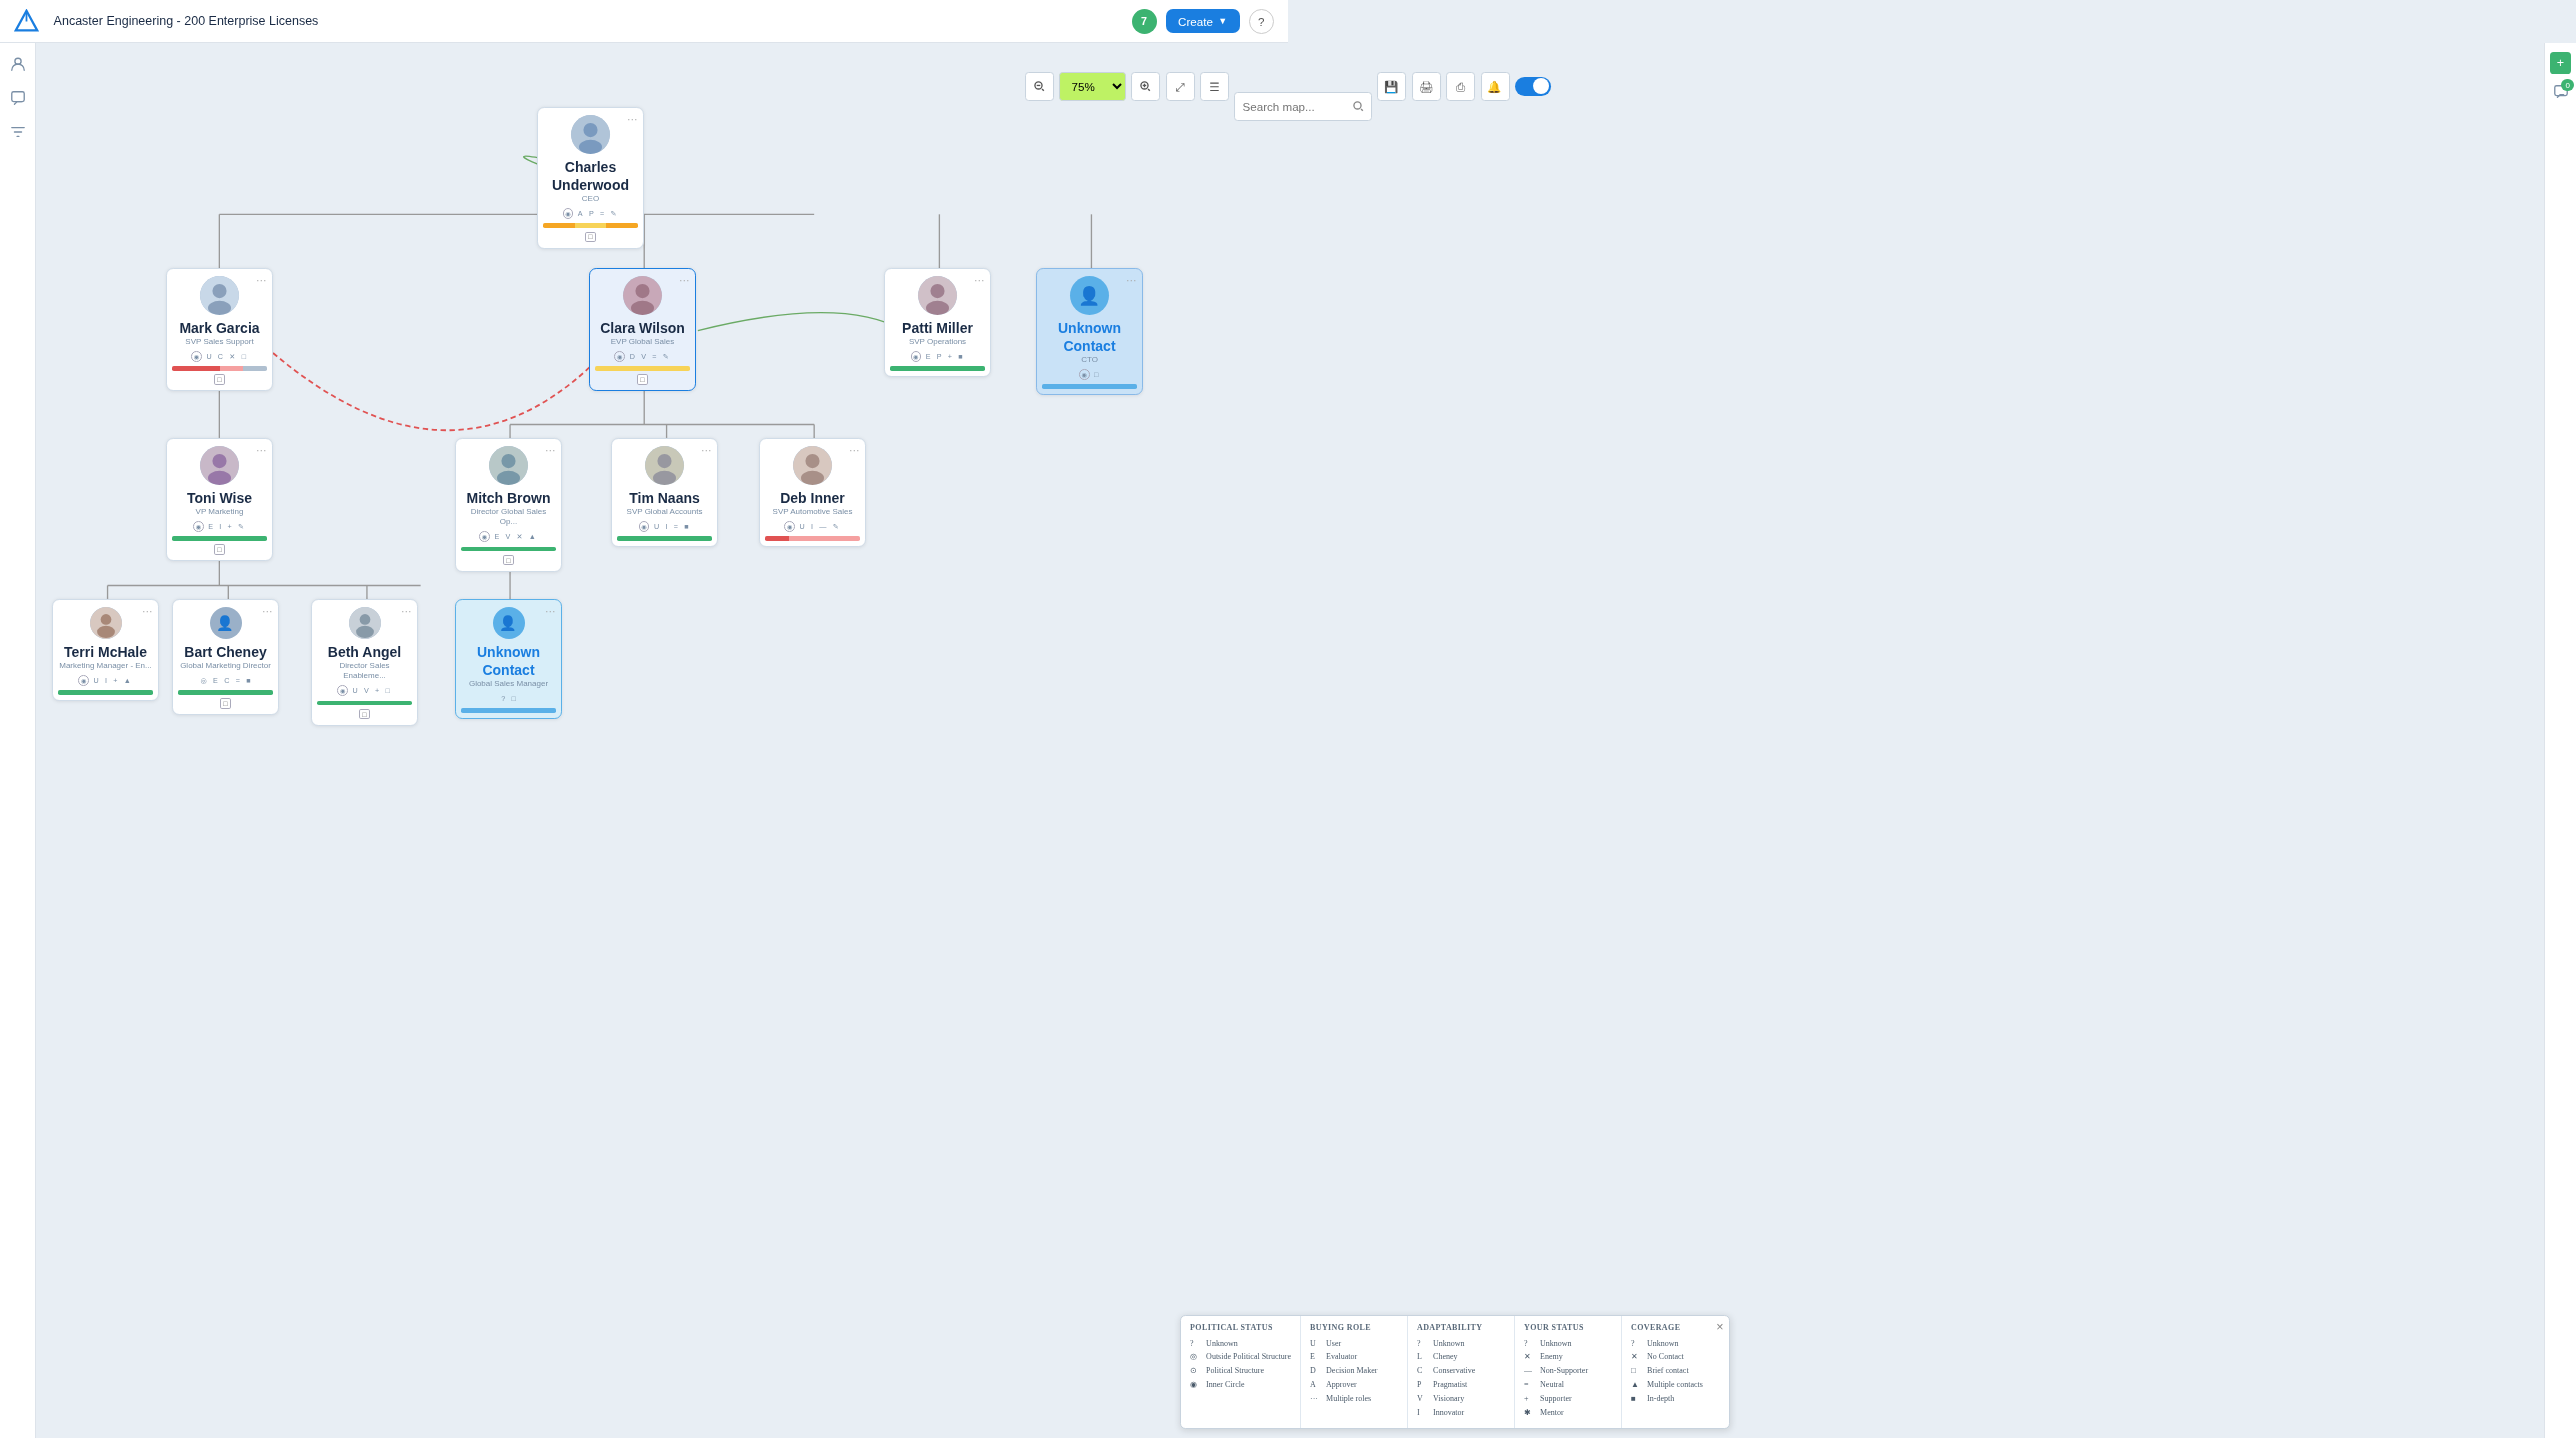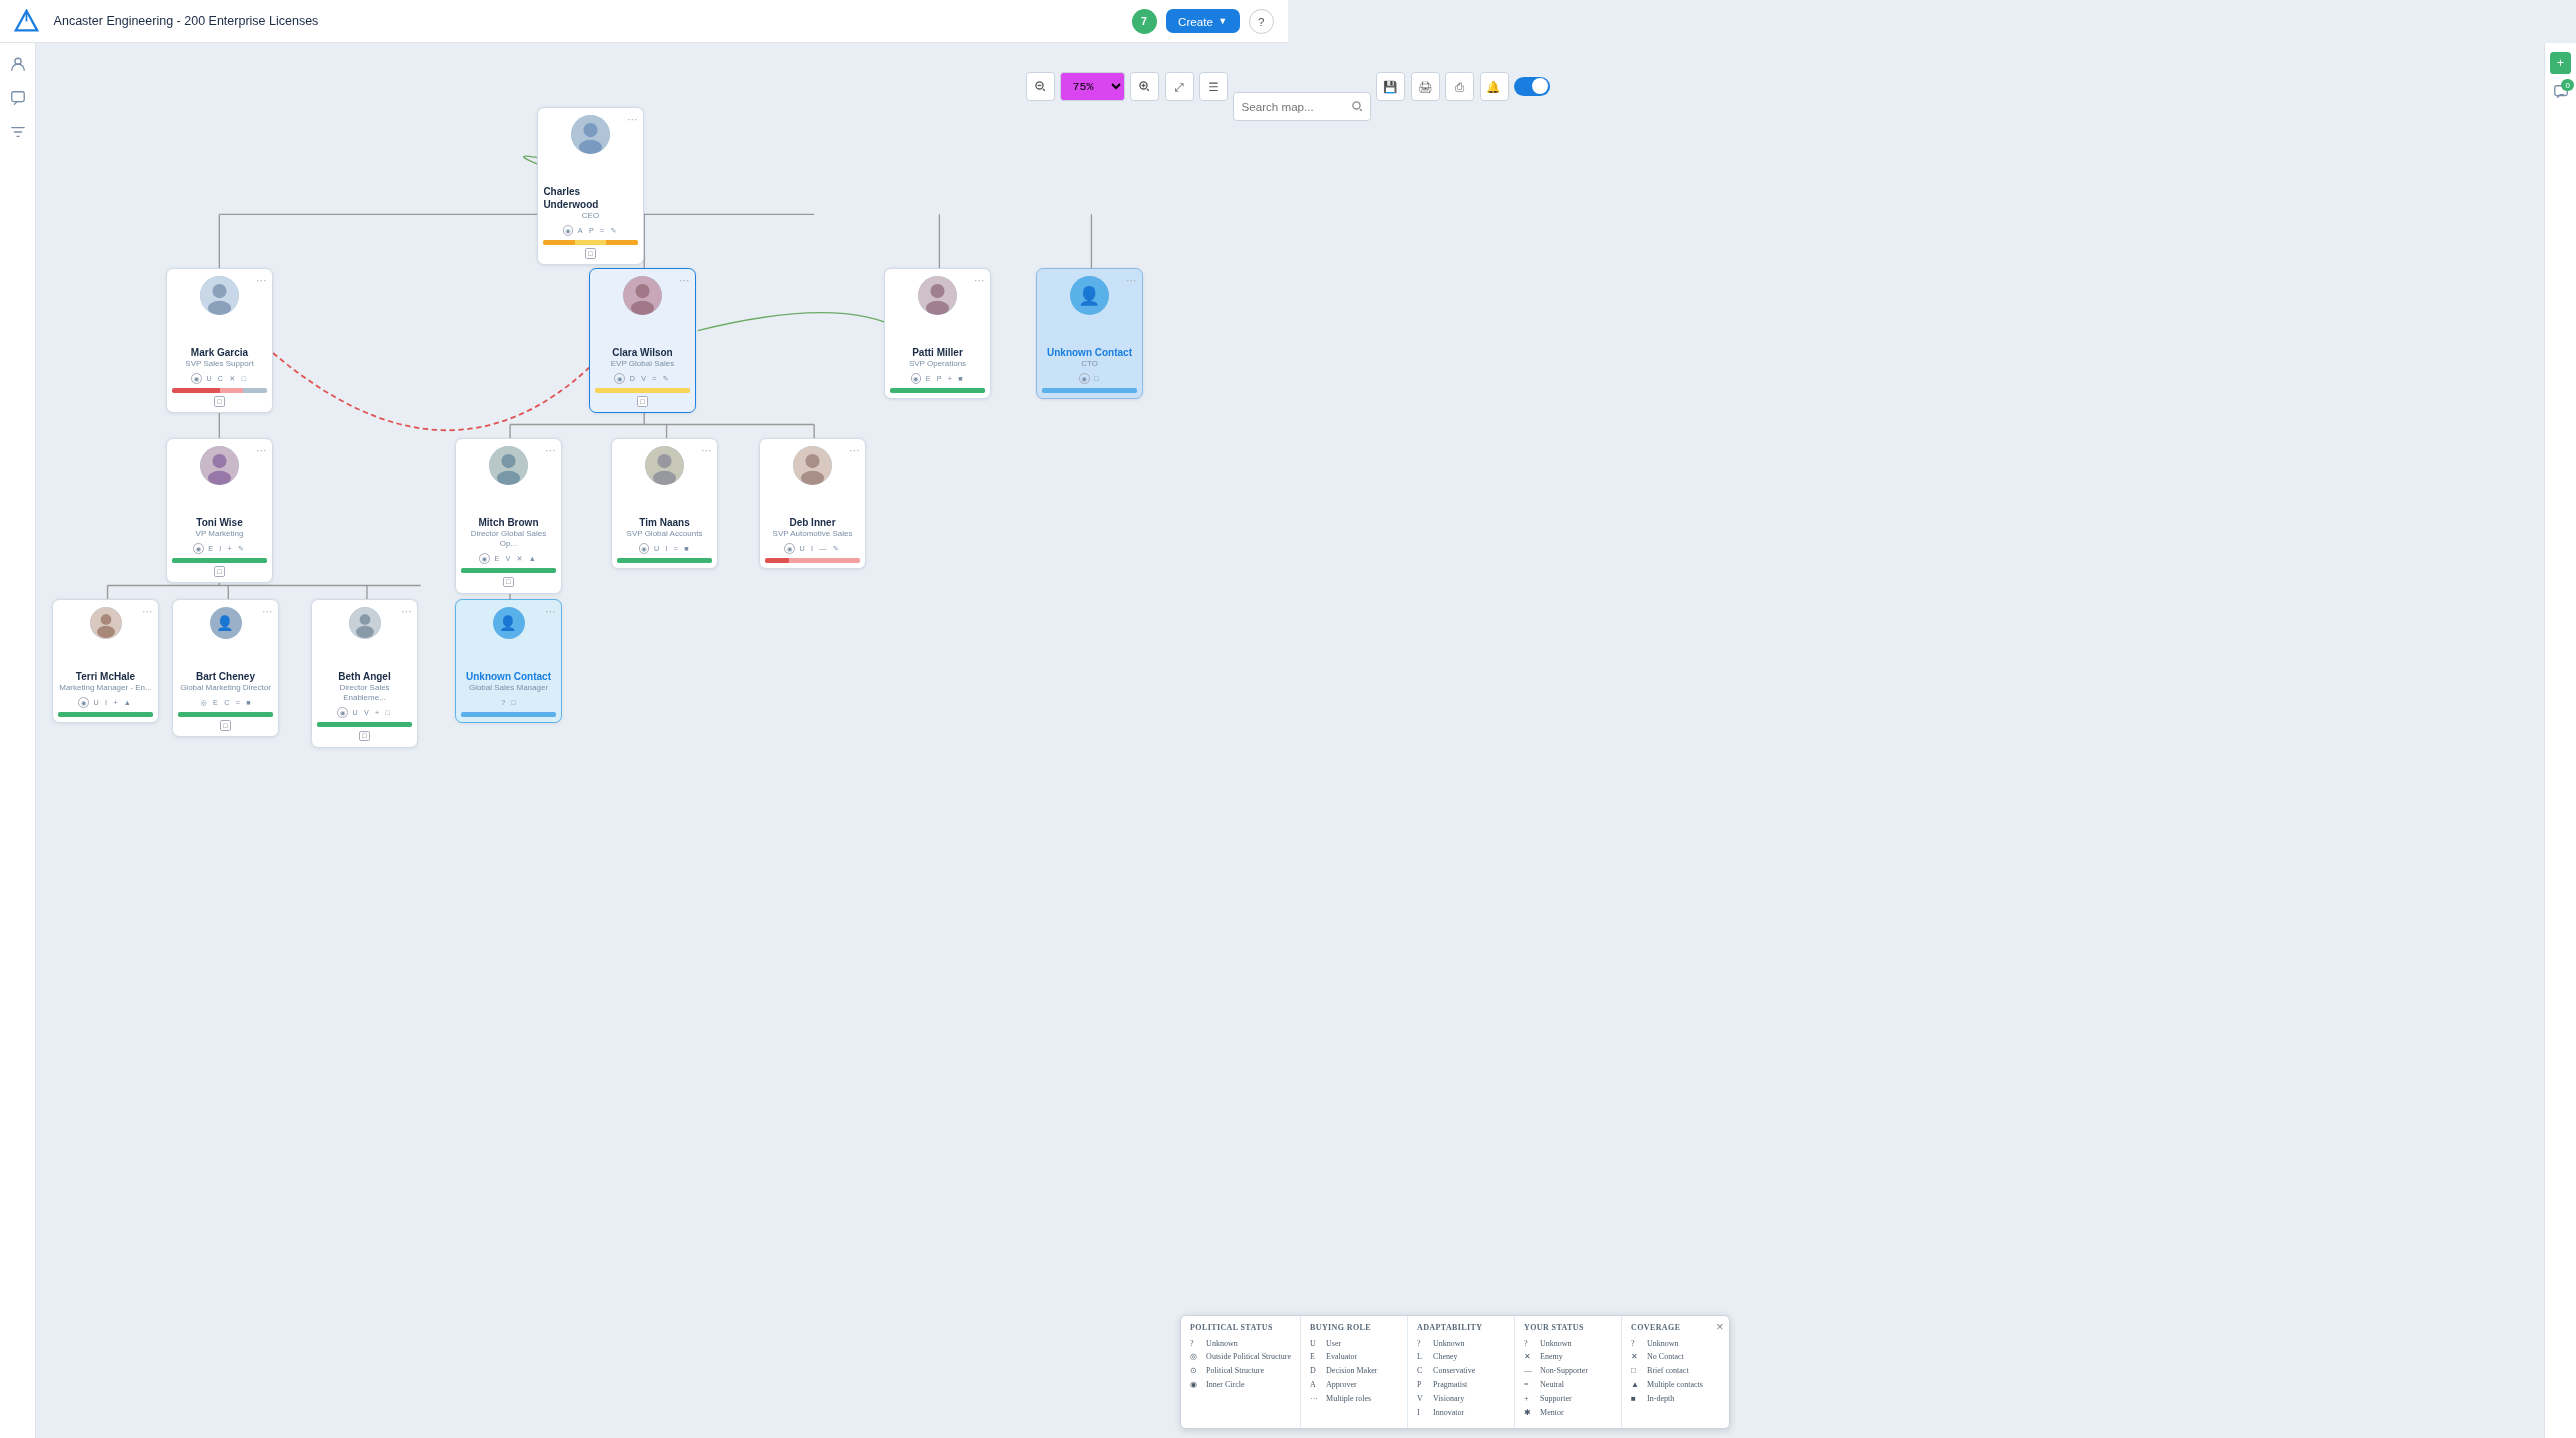--- a/index.html
+++ b/index.html
@@ -57,22 +57,22 @@
     
     .toolbar {
       position: absolute; top: 52px; left: 50%; transform: translateX(-50%);
       display: flex; align-items: center; gap: 5.4px; background: transparent; z-index: 50;
     }
     .tool-btn {
       width: 29px; height: 29px; border: 0.9px solid #c8d3de; background: #fff; border-radius: 3.6px;
       display: flex; align-items: center; justify-content: center; cursor: pointer; color: #555; font-size: 11.6px;
     }
     .zoom-select {
-      border: 0.9px solid #c8d3de; background: #d946ef; border-radius: 3.6px;
-      padding: 3.6px 7.2px; font-size: 11.6px; cursor: pointer; height: 29px; font-family: Liberation Mono, monospace;
+      border: 0.9px solid #c8d3de; background: #bef264; border-radius: 3.6px;
+      padding: 3.6px 7.2px; font-size: 11.6px; cursor: pointer; height: 29px;
     }
     .search-box {
       display: flex; align-items: center; border: 0.9px solid #c8d3de; background: #fff;
       border-radius: 3.6px; height: 29px; padding: 0 7.2px; gap: 3.6px; margin-top: 40px;
     }
     .search-input { border: none; outline: none; font-size: 11.6px; color: #888; width: 107px; }
     .toggle-wrap {
       display: flex; align-items: center;
     }
     .toggle {
@@ -100,21 +100,21 @@
     .node.highlighted { border: 1.8px solid #1a7ee0; background: #e8f0fb; }
     .node.unknown-blue { background: #c9e2f7; border: 0.9px solid #88b9e8; }
     .node.ghost-blue { background: #d8eef9; border: 1.8px solid #5ab0e8; }
 
     .node-avatar {
       width: 39px; height: 39px; border-radius: 50%; overflow: hidden;
       background: #b0c4d8; display: flex; align-items: center; justify-content: center;
       margin-bottom: 3.6px; flex-shrink: 0;
     }
     .node-avatar .avatar-icon { color: #fff; font-size: 18px; }
-    .node-name { font-size: 10px; font-weight: 600; color: #1a2b45; text-align: left; line-height: 1.3; margin-top: 27px; }
+    .node-name { font-size: 14px; font-weight: 600; color: #1a2b45; text-align: center; line-height: 1.3; }
     .node-title { font-size: 8px; color: #7a8fa6; text-align: center; line-height: 1.3; margin-bottom: 3.6px; }
     .node-actions { display: flex; align-items: center; gap: 2.7px; margin-bottom: 2.7px; flex-wrap: wrap; justify-content: center; }
     .node-action { font-size: 7.2px; color: #7a8fa6; cursor: pointer; padding: 0.9px 1.8px; }
     .node-action.circle { width: 10.7px; height: 10.7px; border-radius: 50%; border: 0.9px solid #aab; display: flex; align-items: center; justify-content: center; font-size: 6.3px; }
     .node-more { position: absolute; top: 5.4px; right: 5.4px; cursor: pointer; color: #aaa; font-size: 10.7px; }
     .expand-btn {
       width: 10.7px; height: 10.7px; border-radius: 1.8px; border: 0.9px solid #aab;
       display: flex; align-items: center; justify-content: center; font-size: 7.2px; cursor: pointer;
       background: #fff; margin-top: 3.6px; color: #666;
     }

